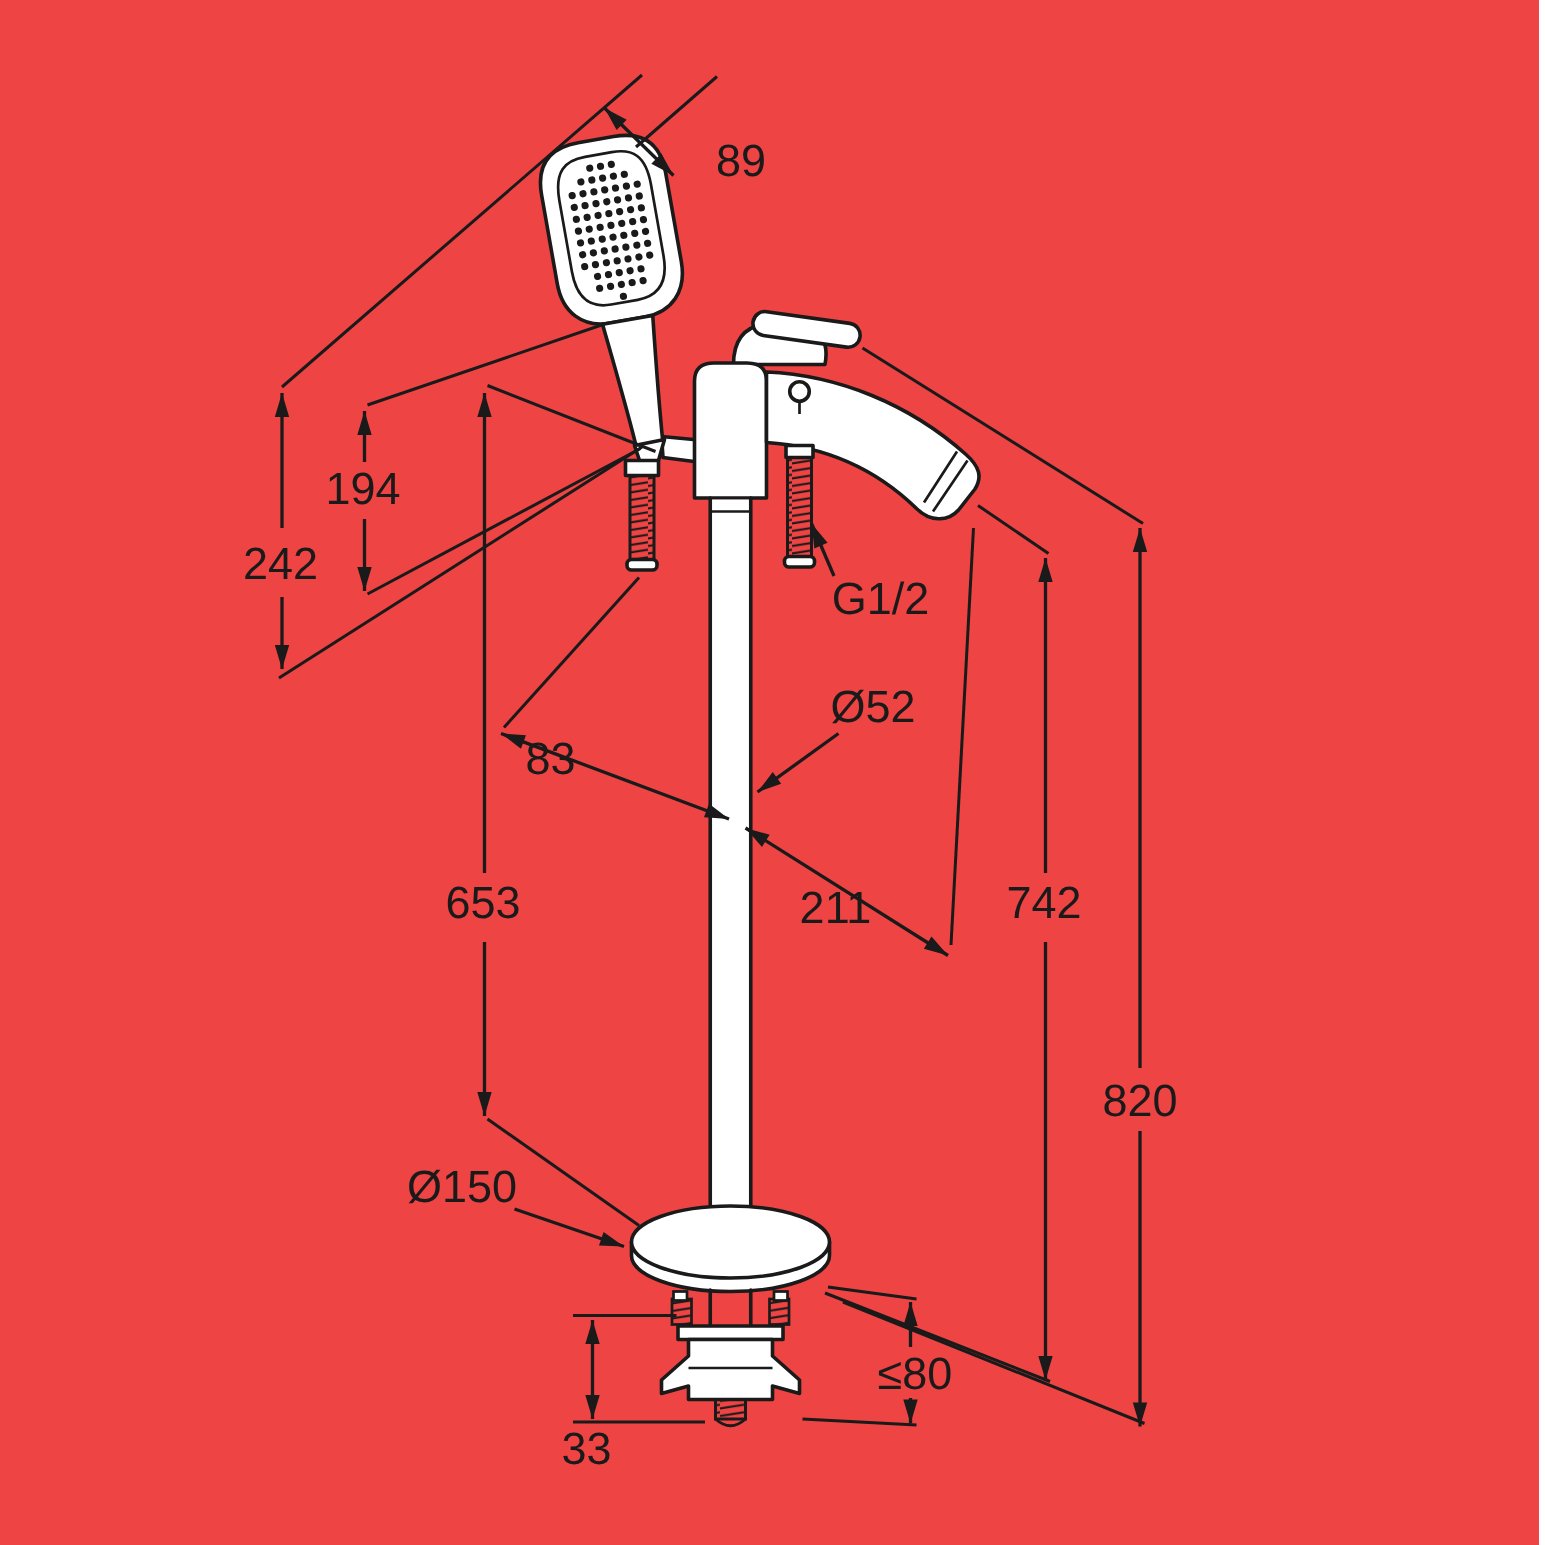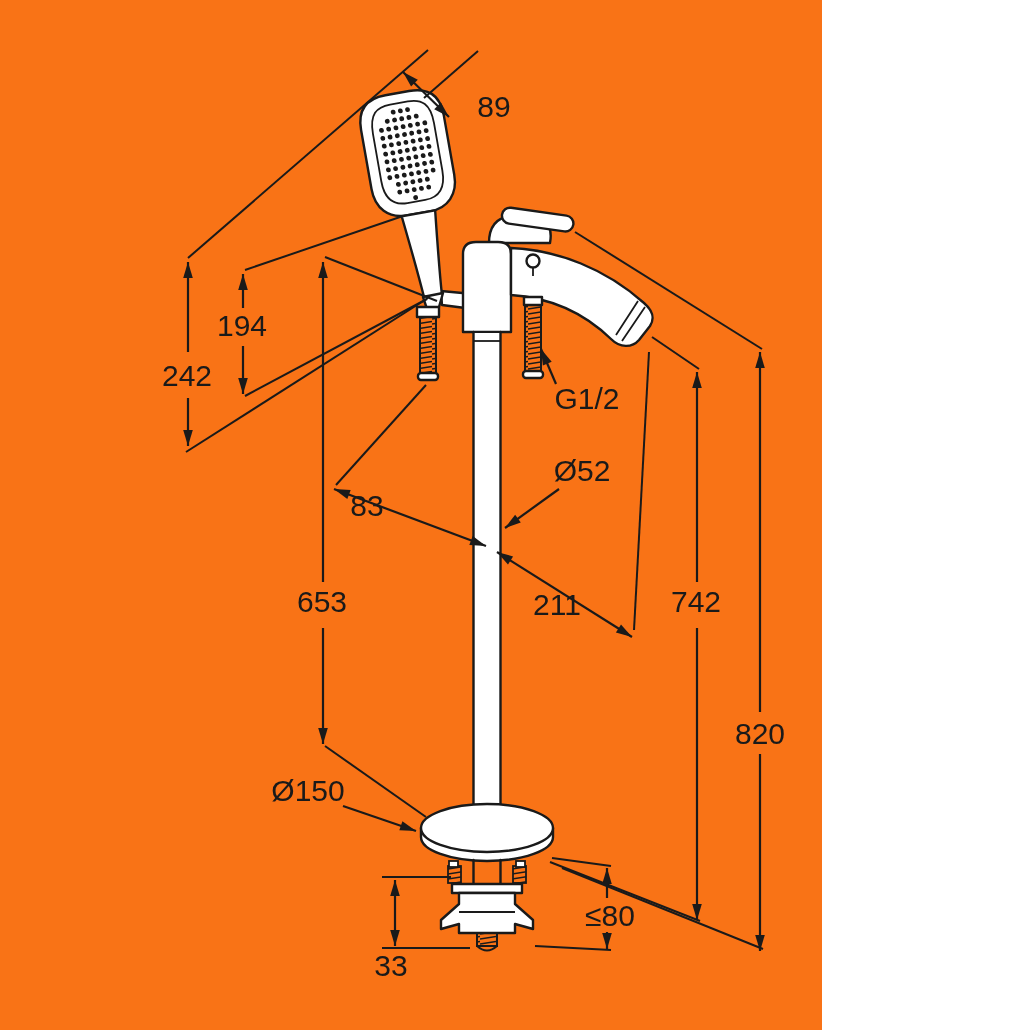--- a/index.html
+++ b/index.html
@@ -1,16 +1,16 @@
 <!DOCTYPE html>
 <html><head>
 <meta charset="utf-8">
 <style>
   html,body{margin:0;padding:0;background:#ffffff;}
-  .stage{width:822px;height:1030px;background:#f97316;position:relative;overflow:hidden;}
+  .stage{width:1026px;height:1030px;background:#ef4444;position:relative;overflow:hidden;}
   svg{display:block;}
   .o   { fill:#ffffff; stroke:#1a1a1a; stroke-width:2.4; stroke-linejoin:round; }
   .s   { fill:none;    stroke:#1a1a1a; stroke-width:2.4; stroke-linejoin:round; stroke-linecap:round; }
   .t   { fill:#ffffff; stroke:#1a1a1a; stroke-width:1.8; }
   .fin { fill:none;    stroke:#1a1a1a; stroke-width:1.8; }
   .dim { fill:none;    stroke:#1a1a1a; stroke-width:2.2; }
   .ext { fill:none;    stroke:#1a1a1a; stroke-width:2;   }
   text { font-family:"Liberation Sans","DejaVu Sans",sans-serif; font-size:30px; fill:#1a1a1a; text-anchor:middle; }
 </style>
 </head>

